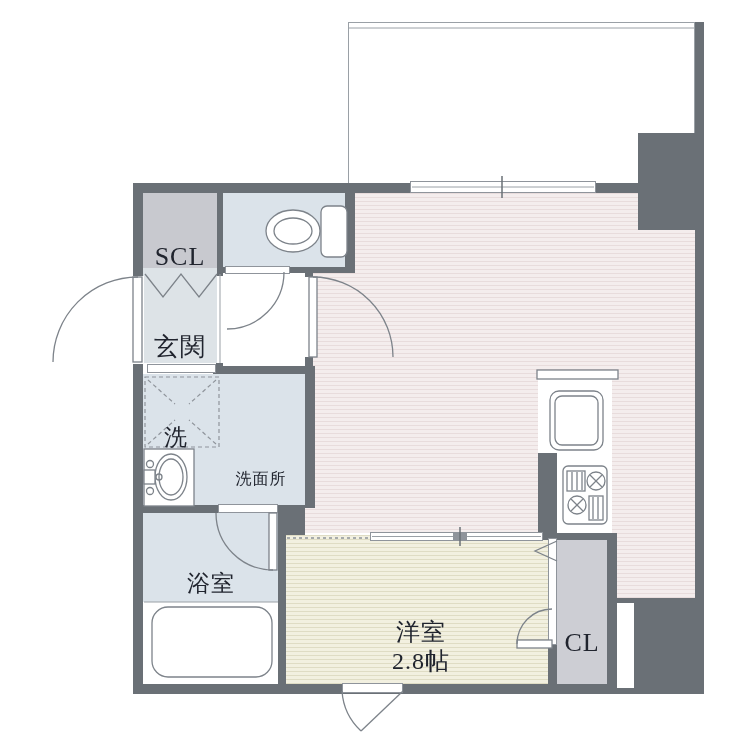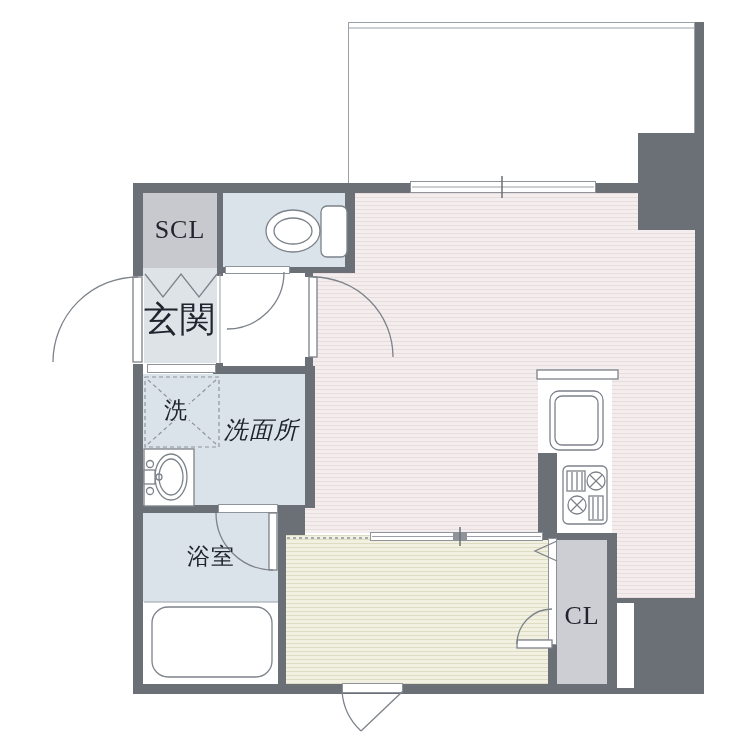--- a/index.html
+++ b/index.html
@@ -18,21 +18,21 @@
   .gray{background:var(--room-gray);}
   .clgray{background:var(--cl-gray);}
   .genkan{background:var(--genkan);}
   .white{background:#fff;}
   .ldk-floor{background:repeating-linear-gradient(180deg,var(--ldk-stripe) 0 1px,var(--ldk-base) 1px 4px);}
   .yo-floor{background:repeating-linear-gradient(180deg,var(--yo-stripe) 0 1px,var(--yo-base) 1px 4px);}
   .balcony{background:#fff;border:1.5px solid var(--thin);box-sizing:border-box;}
   .open{position:absolute;background:#fff;border:1px solid var(--line);box-sizing:border-box;}
   .open.noborder{border:none;}
   .label{position:absolute;transform:translate(-50%,-50%);color:var(--text);
-         white-space:nowrap;text-align:center;letter-spacing:1px;line-height:1.2;}
+         white-space:nowrap;text-align:center;letter-spacing:1px;line-height:1.2;margin-top:27px;}
   svg.overlay{position:absolute;left:0;top:0;}
   svg .fx{stroke:#7d838a;stroke-width:1.3;fill:#fff;}
   svg .ln{stroke:#7d838a;stroke-width:1.3;fill:none;}
   svg .thinln{stroke:var(--thin);stroke-width:1;fill:none;}
 </style>
 </head>
 <body>
 
 <div class="plan">
 
@@ -168,19 +168,23 @@
       <rect class="fx" x="144" y="470" width="11" height="14"></rect>
       <circle class="fx" cx="150" cy="464" r="3.5"></circle>
       <circle class="fx" cx="150" cy="491" r="3.5"></circle>
       <circle class="ln" cx="159" cy="477" r="3"></circle>
     </g>
 
     <rect class="fx" x="152" y="607" width="120" height="70" rx="16"></rect>
   </svg>
 
   <div class="label" style="left:180px;top:230px;font-size:26px;">SCL</div>
-  <div class="label" style="left:180px;top:320px;font-size:35px;">玄関</div>
+  <div class="label" style="left:180px;top:320px;font-size:25px;">玄関</div>
   <div class="label" style="left:176px;top:411px;font-size:23px;">洗</div>
-  <div class="label" style="left:261px;top:430px;font-size:24px;font-style:italic;">洗面所</div>
+  <div class="label" style="left:261px;top:452px;font-size:16px;">洗面所</div>
   <div class="label" style="left:211px;top:557px;font-size:23px;">浴室</div>
+  <div class="label" style="left:421px;top:620px;">
+    <div style="font-size:24px;">洋室</div>
+    <div style="font-size:24px;">2.8帖</div>
+  </div>
   <div class="label" style="left:582px;top:616px;font-size:26px;">CL</div>
 
 </div>
 
 </body></html>

